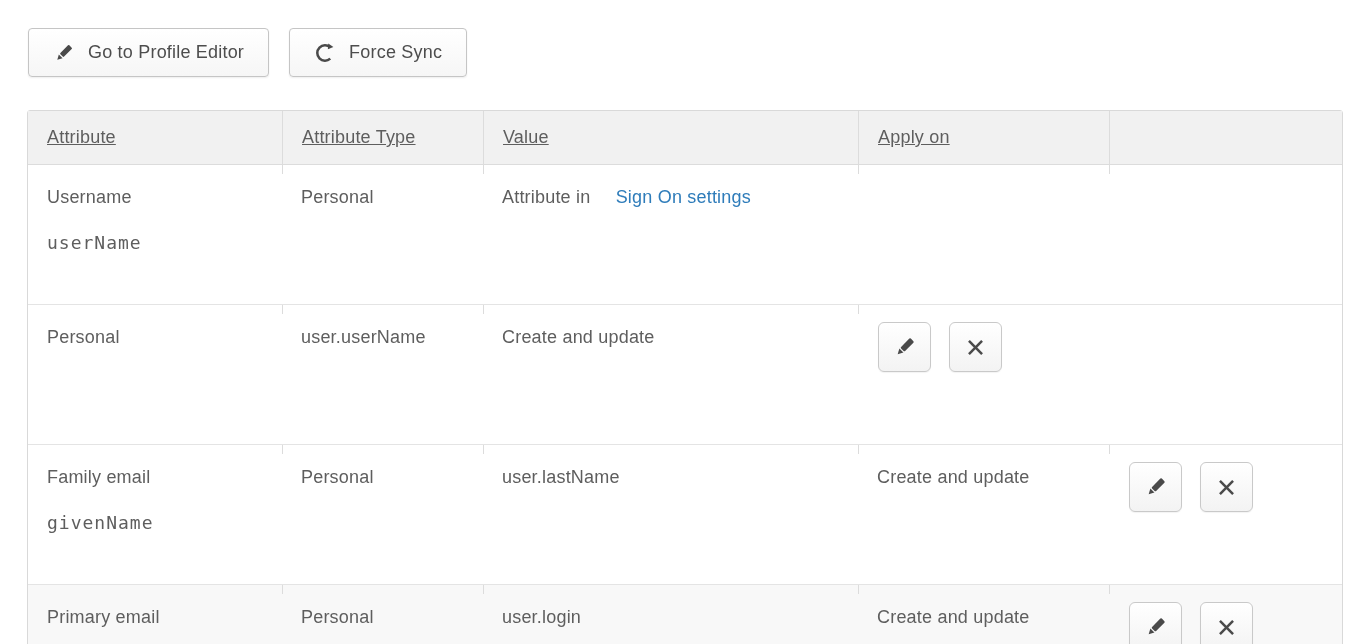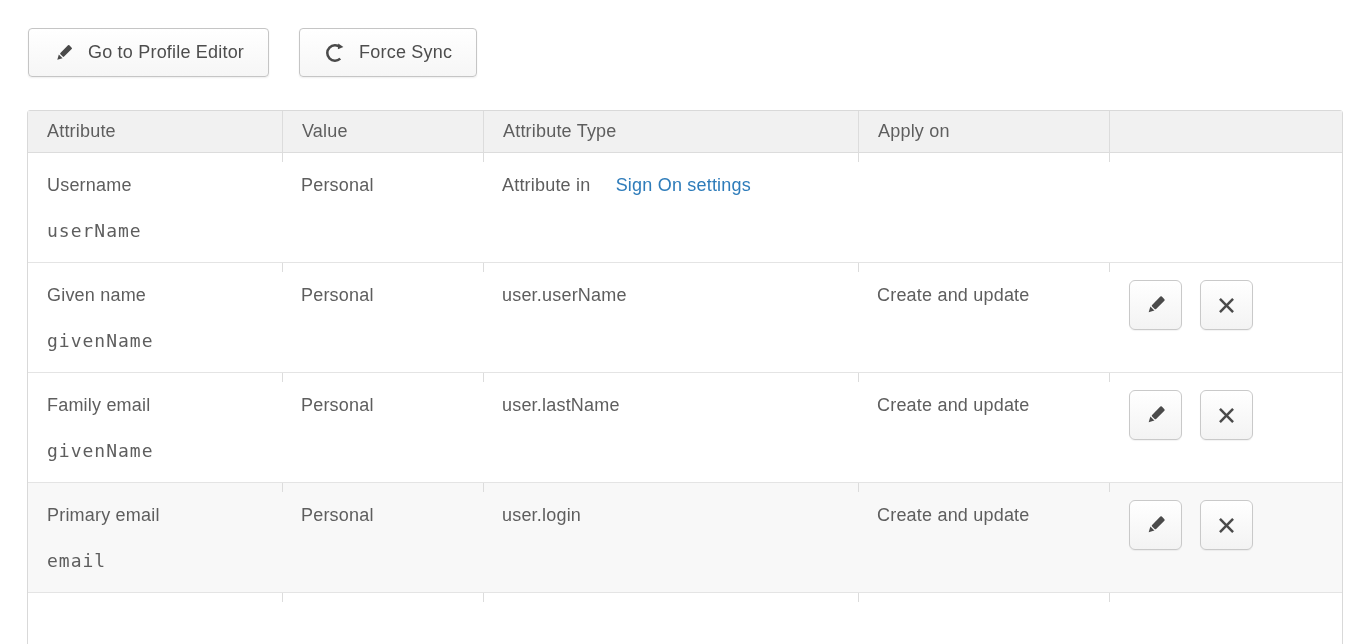--- a/index.html
+++ b/index.html
@@ -1,45 +1,45 @@
 <!DOCTYPE html>
 <html style="--link: #2e7cba; --header-bg: #f1f1f1; --hl-bg: #f8f8f8; --text: #5e5e5e;"><head>
 <meta charset="utf-8">
 <style>
   * { margin:0; padding:0; box-sizing:border-box; }
   html,body { width:1370px; height:644px; overflow:hidden; background:#ffffff;
     font-family:"Liberation Sans","DejaVu Sans",sans-serif; }
   body { position:relative; color:var(--text,#5e5e5e); letter-spacing:0.2px; }
 
   
-  .toolbar { position:absolute; left:28px; top:28px; display:flex; gap:30px; }
+  .toolbar { position:absolute; left:28px; top:28px; display:flex; gap:20px; }
   .btn {
     display:inline-flex; align-items:center; gap:13px;
     height:49px; padding:0 24px;
     background:linear-gradient(#ffffff,#f6f6f6);
     border:1px solid #c5c5c5; border-radius:4px;
     box-shadow:0 1px 2px rgba(0,0,0,0.07);
     font-family:inherit; font-size:18px; color:#4d4d4d; letter-spacing:0.2px;
     cursor:pointer;
   }
   .btn .icn { display:flex; align-items:center; }
 
   
   .table {
     position:absolute; left:27px; top:110px; width:1316px;
     border:1px solid #d9d9d9; border-radius:3px;
     background:#fff;
   }
   .grid-row { display:grid; grid-template-columns:254px 201px 375px 251px 1fr; }
 
-  .thead { background:var(--header-bg,#f1f1f1); height:42px; border-bottom:1px solid #dcdcdc; }
+  .thead { background:var(--header-bg,#f1f1f1); height:54px; border-bottom:1px solid #dcdcdc;text-decoration:underline; }
   .th { display:flex; align-items:center; padding-left:19px; font-size:18px; color:#5e5e5e; }
   .th + .th { border-left:1px solid #dcdcdc; }
 
-  .row { height:110px; border-bottom:1px solid #e4e4e4; }
+  .row { height:140px; border-bottom:1px solid #e4e4e4; }
   .row.highlight { background:var(--hl-bg,#f8f8f8); }
   .row.stub { height:80px; border-bottom:none; }
   .cell { position:relative; padding:22px 10px 0 19px; font-size:18px; }
   .cell + .cell::before { content:""; position:absolute; left:0; top:0; width:1px; height:9px; background:#dcdcdc; }
 
   .attr-code { margin-top:24px; font-family:"DejaVu Sans Mono",monospace; font-size:18px; letter-spacing:1px; color:#5e5e5e; }
   a.link { color:var(--link,#2e7cba); text-decoration:none; cursor:pointer;margin-left:20px; }
 
   .actions-cell { display:flex; gap:18px; padding:17px 0 0 20px; }
   .icon-btn {
@@ -75,44 +75,40 @@
       </svg>
     </span>
     <span>Force Sync</span>
   </button>
 </div>
 
 <div class="table">
 
   <div class="grid-row thead">
     <div class="th">Attribute</div>
+    <div class="th">Attribute Type</div>
     <div class="th">Value</div>
-    <div class="th">Attribute Type</div>
     <div class="th">Apply on</div>
     <div class="th"></div>
   </div>
 
   <div class="grid-row row">
     <div class="cell">
       <div>Username</div>
       <div class="attr-code">userName</div>
     </div>
     <div class="cell">Personal</div>
     <div class="cell">
       <span>Attribute in </span><a class="link">Sign On settings</a>
     </div>
     <div class="cell"></div>
     <div class="cell"></div>
   </div>
 
   <div class="grid-row row">
-    <div class="cell">
-      <div>Given name</div>
-      <div class="attr-code">givenName</div>
-    </div>
     <div class="cell">Personal</div>
     <div class="cell">user.userName</div>
     <div class="cell">Create and update</div>
     <div class="cell actions-cell">
       <button class="icon-btn">
         <span>
           <svg width="24" height="24" viewBox="0 0 16 16" fill="#4a4a4a">
             <g transform="rotate(-45 8 8)">
               <polygon points="1.1,8 4.6,6.1 4.6,9.9"></polygon>
               <rect x="5.5" y="6.1" width="9.2" height="3.8" rx="0.7"></rect>

